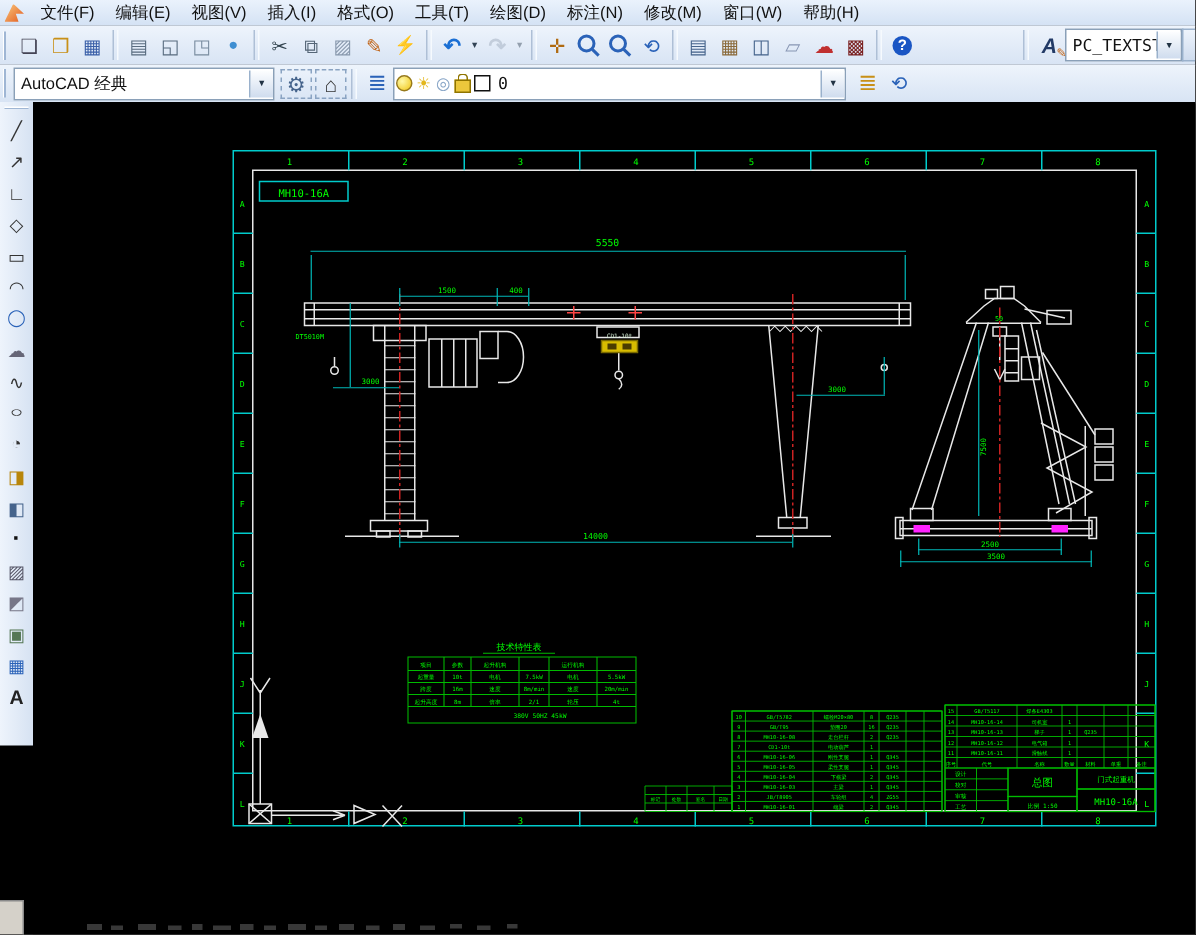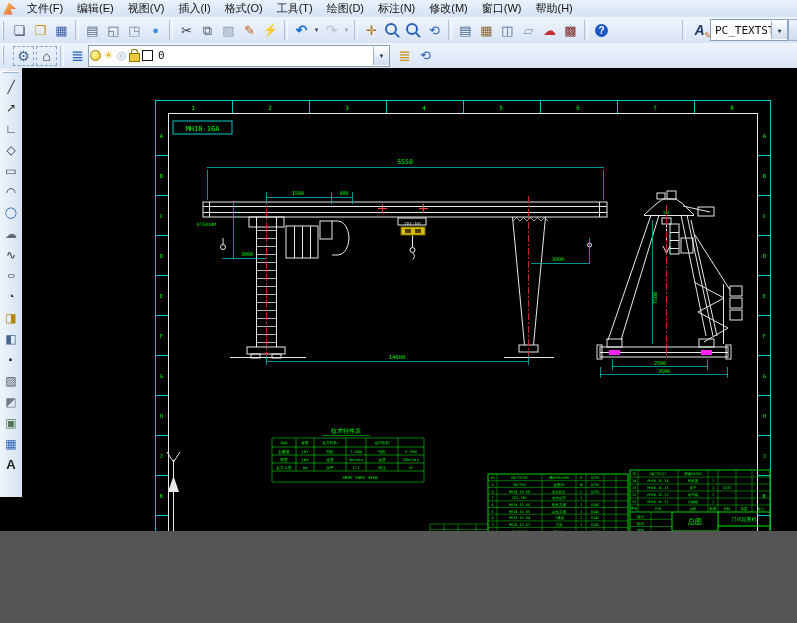--- a/index.html
+++ b/index.html
@@ -1,16 +1,16 @@
 <!DOCTYPE html>
 <html><head>
 <meta charset="utf-8">
 <style>
   html,body{margin:0;padding:0;background:#555;}
-  #window{position:relative;width:797px;height:531px;background:#000;overflow:hidden;
+  #window{position:relative;width:797px;height:623px;background:#000;overflow:hidden;
           font-family:"Liberation Sans",sans-serif;-webkit-font-smoothing:antialiased;}
   
   .menubar{position:absolute;left:0;top:0;width:797px;height:17px;display:flex;align-items:center;
            background:linear-gradient(#eaf2fc,#d4e2f4);border-bottom:1px solid #b6c6dc;font-size:11px;color:#111;}
   .applogo{width:13px;height:12px;margin:1px 4px 1px 3px;
            background:linear-gradient(135deg,#f9c97e,#e2571b);
            clip-path:polygon(0 100%,45% 0,100% 55%,58% 55%,72% 100%);}
   .menu-item{padding:1px 7px;white-space:nowrap;}
   
   .tb{position:absolute;left:0;width:797px;display:flex;align-items:center;
@@ -174,20 +174,24 @@
     <span class="tbtn i-textstyle"></span>
     <div class="combo mono" style="width:76px">
       <span class="val mono">PC_TEXTSTYLE</span>
       <span class="cmb-arrow"></span>
     </div>
     <span class="cutoff"></span>
   </div>
 
   <div class="tb" id="tb2">
     <span class="handle"></span>
+    <div class="combo" style="width:172px">
+      <span class="val">AutoCAD 经典</span>
+      <span class="cmb-arrow"></span>
+    </div>
     <span class="tbtn i-gear dashed" style="margin-left:4px"></span>
     <span class="tbtn i-house dashed" style="margin-left:2px"></span>
     <span class="sep"></span>
     <span class="tbtn i-layers"></span>
     <div class="combo" style="width:300px">
       <span class="ind">
           <span class="ind-bulb"></span>
         </span>
       <span class="ind ind-sun"></span>
       <span class="ind ind-vp"></span>

